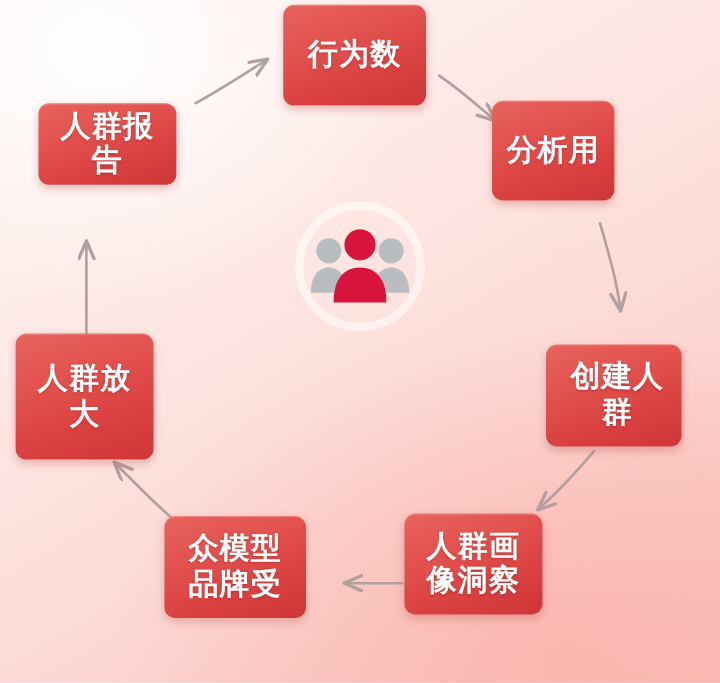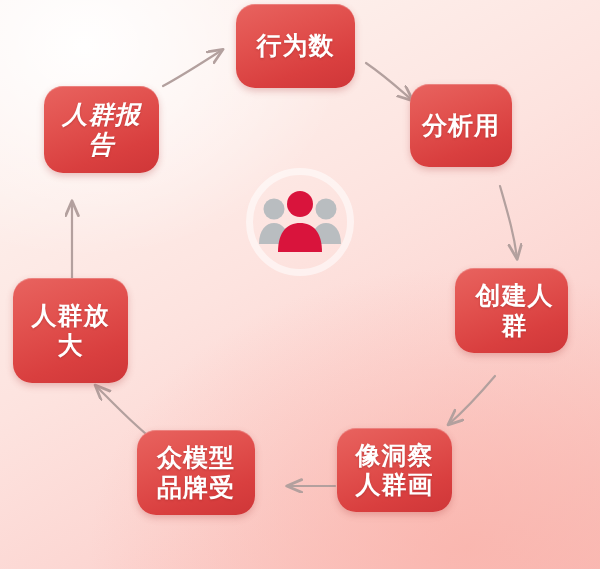--- a/index.html
+++ b/index.html
@@ -29,21 +29,21 @@
     position: absolute;
     border-radius: 50%;
     border: 7px solid rgba(255,255,255,0.55);
     box-sizing: border-box;
   }
 
   
   .node {
     position: absolute;
     box-sizing: border-box;
-    border-radius: 19px;
+    border-radius: 9px;
     background: linear-gradient(160deg, #e8635f 0%, #e2524f 35%, #d93f3f 72%, #cf3638 100%);
     box-shadow: 0 3px 7px rgba(180, 70, 70, 0.30),
                 inset 0 1px 0 rgba(255,255,255,0.22);
     color: #ffffff;
     display: flex;
     align-items: center;
     justify-content: center;
     text-align: center;
     padding: 4px 6px;
     font-weight: bold;
@@ -141,48 +141,48 @@
       <span>行为数</span>
     </div>
   </div>
 
   <div class="node" style="left:410px; top:84px; width:102px; height:83px;">
     <div>
       <span>分析用</span>
     </div>
   </div>
 
-  <div class="node" style="left:455px; top:268px; width:113px; height:85px;padding-left:12px;">
+  <div class="node" style="left:455px; top:287px; width:113px; height:85px;padding-left:12px;">
     <div>
       <span>创建人</span>
       <span>群</span>
     </div>
   </div>
 
   <div class="node" style="left:337px; top:428px; width:115px; height:84px;">
     <div>
+      <span>人群画</span>
       <span>像洞察</span>
-      <span>人群画</span>
     </div>
   </div>
 
   <div class="node" style="left:137px; top:430px; width:118px; height:85px;">
     <div>
       <span>众模型</span>
       <span>品牌受</span>
     </div>
   </div>
 
   <div class="node" style="left:13px; top:278px; width:115px; height:105px;">
     <div>
       <span>人群放</span>
       <span>大</span>
     </div>
   </div>
 
-  <div class="node" style="left:44px; top:86px; width:115px; height:87px;font-style:italic;">
+  <div class="node" style="left:32px; top:86px; width:115px; height:68px;">
     <div>
       <span>人群报</span>
       <span>告</span>
     </div>
   </div>
 
 </div>
 
 </body></html>

